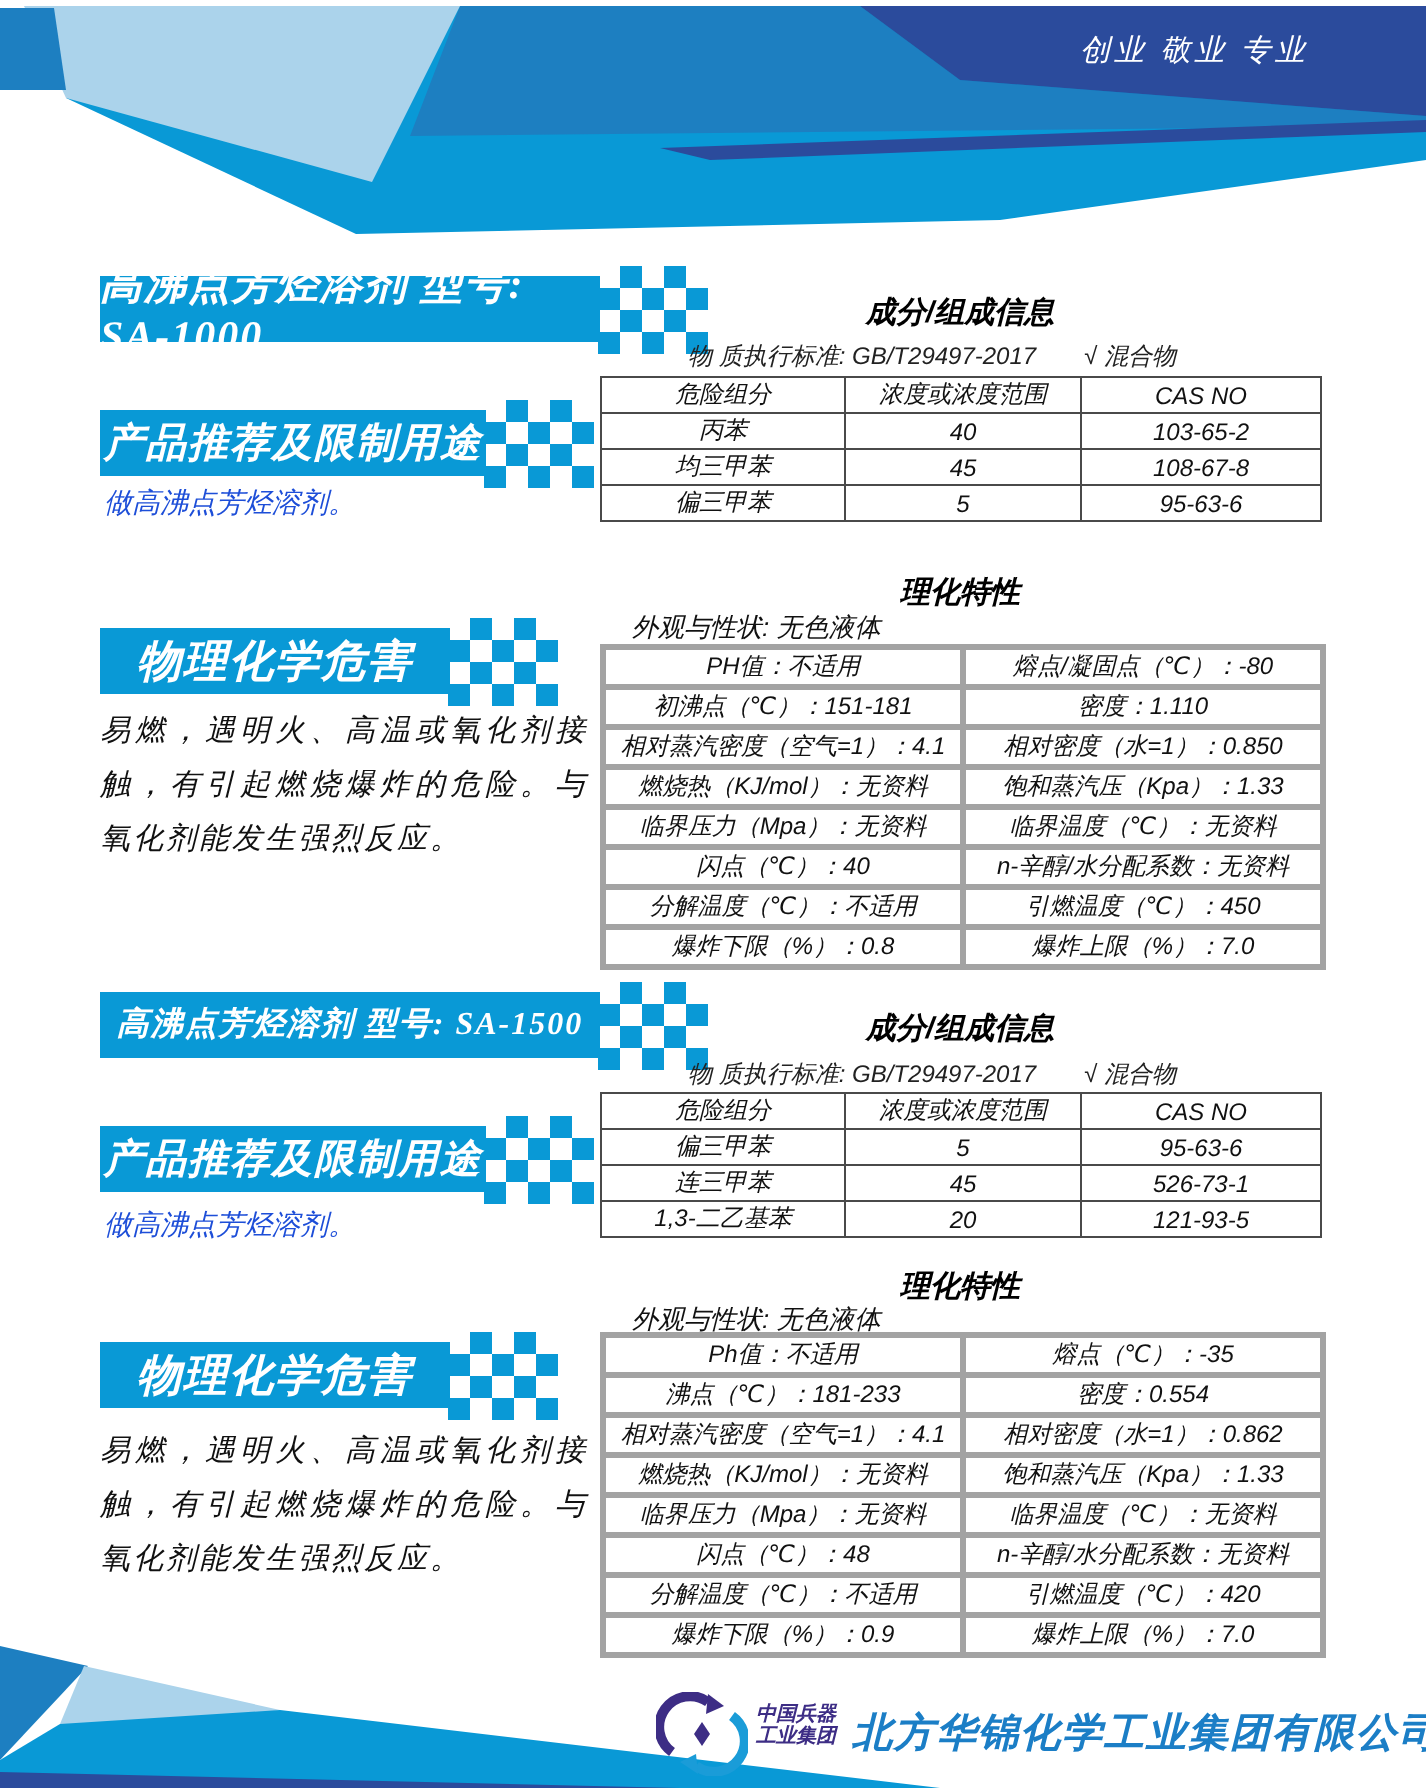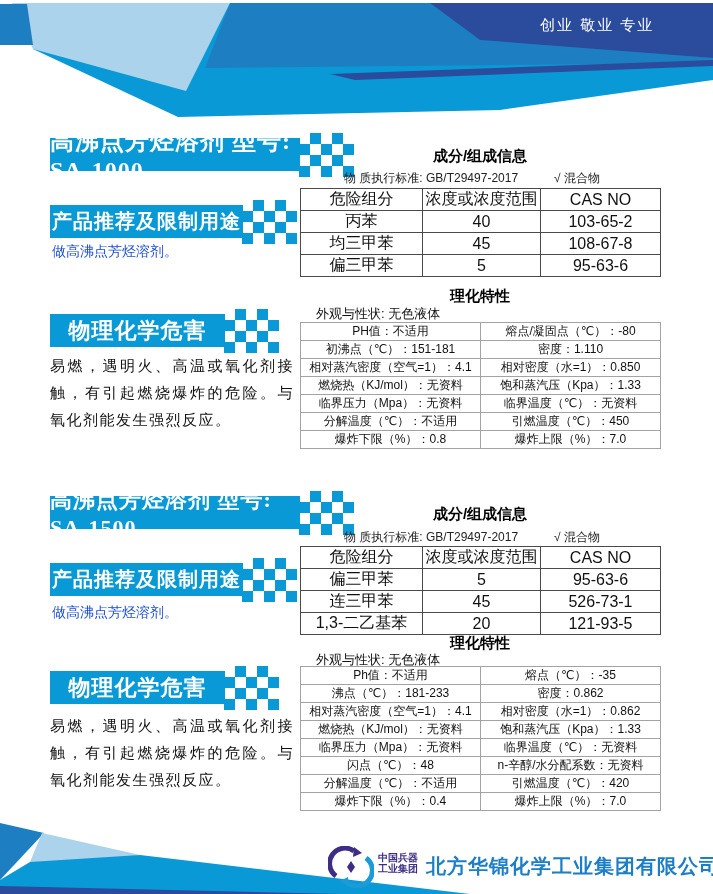--- a/index.html
+++ b/index.html
@@ -1,17 +1,17 @@
 <!DOCTYPE html>
 <html style="--accent: #0999d6; --medblue: #1d7fc1; --lightblue: #abd3eb; --navy: #2b4b9c; --purple: #3d2d85; --companyblue: #1b7ec6;"><head>
 <meta charset="utf-8">
 <style>
   html,body{margin:0;padding:0;background:#fff;}
   .page{position:relative;width:713px;height:894px;background:#fff;overflow:hidden;
-        font-family:"Liberation Sans","DejaVu Sans",sans-serif;color:#111;}
+        font-family:"Liberation Sans","DejaVu Sans",sans-serif;color:#111;font-style:italic;}
   svg{display:block;}
   .abs{position:absolute;}
   
   .f-bright{fill:var(--accent,#0999d6);}
   .f-med{fill:var(--medblue,#1d7fc1);}
   .f-light{fill:var(--lightblue,#abd3eb);}
   .f-navy{fill:var(--navy,#2b4b9c);}
   .slogan{position:absolute;top:16px;left:540px;width:130px;color:#fff;
           font-size:15px;letter-spacing:2px;white-space:nowrap;}
   
@@ -20,26 +20,26 @@
           display:flex;align-items:center;justify-content:center;letter-spacing:1px;}
   .checker{position:absolute;width:55px;height:44px;
            background-image:conic-gradient(var(--accent,#0999d6) 0 25%,transparent 0 50%,var(--accent,#0999d6) 0 75%,transparent 0);
            background-size:22px 22px;}
   .tbl-title{position:absolute;left:300px;width:360px;text-align:center;
              font-size:15px;font-weight:bold;color:#000;}
   .meta{position:absolute;left:300px;width:360px;font-size:12px;color:#222;
         display:flex;align-items:center;}
   .meta .m1{margin-left:44px;}
   .meta .m2{}
-  .meta .m3{margin-left:36px;}
+  .meta .m3{margin-left:24px;}
   table{border-collapse:collapse;table-layout:fixed;}
-  .comp-table{position:absolute;left:300px;width:360px;font-size:16px;}
+  .comp-table{position:absolute;left:300px;width:360px;font-size:12px;}
   .comp-table td{border:1px solid #4a4a4a;text-align:center;height:17px;padding:0;overflow:hidden;}
   .prop-table{position:absolute;left:300px;width:360px;font-size:12px;}
-  .prop-table td{border:1px solid #a3a3a3;text-align:center;height:16px;padding:0;overflow:hidden;}
+  .prop-table td{border:3px solid #a3a3a3;text-align:center;height:16px;padding:0;overflow:hidden;}
   .appearance{position:absolute;left:316px;font-size:13px;color:#111;}
   .usage-text{position:absolute;left:52px;font-size:14px;color:#1d4ed8;}
   .hazard-text{position:absolute;left:50px;width:244px;font-size:15px;line-height:27px;
                letter-spacing:1.5px;color:#111;text-align:justify;}
   .footer-logo-text{position:absolute;left:378px;font-size:10px;line-height:11px;font-weight:bold;
                     color:var(--purple,#3d2d85);white-space:nowrap;}
   .footer-company{position:absolute;left:426px;font-size:20px;font-weight:bold;
                   color:var(--companyblue,#1b7ec6);white-space:nowrap;letter-spacing:1px;}
 </style>
 </head>
@@ -51,21 +51,21 @@
     <polygon class="f-bright" points="33,49 230,3 713,3 713,80 500,110 178,117"></polygon>
     <polygon class="f-med" points="230,3 430,3 480,40 713,58 713,63 205,68"></polygon>
     <polygon class="f-navy" points="430,3 713,3 713,58 480,40"></polygon>
     <polygon class="f-navy" points="330,74 713,60 713,66 355,80"></polygon>
     <polygon class="f-light" points="12,3 230,3 186,91 33,49"></polygon>
     <polygon class="f-med" points="0,4 27,4 33,45 0,45"></polygon>
   </svg>
   <div class="slogan">创业  敬业  专业</div>
 
   <div class="checker" style="left:299px;top:133px"></div>
-  <div class="banner" style="left:50px;top:138px;width:250px;font-size:24px">高沸点芳烃溶剂 型号: SA-1000</div>
+  <div class="banner" style="left:50px;top:138px;width:250px;font-size:21px">高沸点芳烃溶剂 型号: SA-1000</div>
 
   <div class="tbl-title" style="top:147px">成分/组成信息</div>
   <div class="meta" style="top:170px">
     <span class="m1">物  质</span>
     <span class="m2">执行标准: GB/T29497-2017</span>
     <span class="m3">√ 混合物</span>
   </div>
   <table class="comp-table" style="top:188px">
     <colgroup>
         <col style="width:122px">
@@ -132,39 +132,43 @@
         <tr>
           <td>燃烧热（KJ/mol）：无资料</td>
           <td>饱和蒸汽压（Kpa）：1.33</td>
         </tr>
 
         <tr>
           <td>临界压力（Mpa）：无资料</td>
           <td>临界温度（℃）：无资料</td>
         </tr>
 
+        <tr>
+          <td>闪点（℃）：40</td>
+          <td>n-辛醇/水分配系数：无资料</td>
+        </tr>
 
         <tr>
           <td>分解温度（℃）：不适用</td>
           <td>引燃温度（℃）：450</td>
         </tr>
 
         <tr>
           <td>爆炸下限（%）：0.8</td>
           <td>爆炸上限（%）：7.0</td>
         </tr>
       </tbody>
   </table>
 
   <div class="checker" style="left:224px;top:309px"></div>
   <div class="banner" style="left:50px;top:314px;width:175px;font-size:22px">物理化学危害</div>
   <div class="hazard-text" style="top:352px">易燃，遇明火、高温或氧化剂接触，有引起燃烧爆炸的危险。与氧化剂能发生强烈反应。</div>
 
   <div class="checker" style="left:299px;top:491px"></div>
-  <div class="banner" style="left:50px;top:496px;width:250px;font-size:22px">高沸点芳烃溶剂 型号: SA-1500</div>
+  <div class="banner" style="left:50px;top:496px;width:250px;font-size:16px">高沸点芳烃溶剂 型号: SA-1500</div>
 
   <div class="tbl-title" style="top:505px">成分/组成信息</div>
   <div class="meta" style="top:529px">
     <span class="m1">物  质</span>
     <span class="m2">执行标准: GB/T29497-2017</span>
     <span class="m3">√ 混合物</span>
   </div>
   <table class="comp-table" style="top:546px">
     <colgroup>
         <col style="width:122px">
@@ -213,21 +217,21 @@
       </colgroup>
     <tbody>
 
         <tr>
           <td>Ph值：不适用</td>
           <td>熔点（℃）：-35</td>
         </tr>
 
         <tr>
           <td>沸点（℃）：181-233</td>
-          <td>密度：0.862</td>
+          <td>密度：0.554</td>
         </tr>
 
         <tr>
           <td>相对蒸汽密度（空气=1）：4.1</td>
           <td>相对密度（水=1）：0.862</td>
         </tr>
 
         <tr>
           <td>燃烧热（KJ/mol）：无资料</td>
           <td>饱和蒸汽压（Kpa）：1.33</td>
@@ -242,21 +246,21 @@
           <td>闪点（℃）：48</td>
           <td>n-辛醇/水分配系数：无资料</td>
         </tr>
 
         <tr>
           <td>分解温度（℃）：不适用</td>
           <td>引燃温度（℃）：420</td>
         </tr>
 
         <tr>
-          <td>爆炸下限（%）：0.4</td>
+          <td>爆炸下限（%）：0.9</td>
           <td>爆炸上限（%）：7.0</td>
         </tr>
       </tbody>
   </table>
 
   <div class="checker" style="left:224px;top:666px"></div>
   <div class="banner" style="left:50px;top:671px;width:175px;font-size:22px">物理化学危害</div>
   <div class="hazard-text" style="top:712px">易燃，遇明火、高温或氧化剂接触，有引起燃烧爆炸的危险。与氧化剂能发生强烈反应。</div>
 
   <svg class="abs" style="left:0;top:814px" width="713" height="80" viewBox="0 0 713 80">

